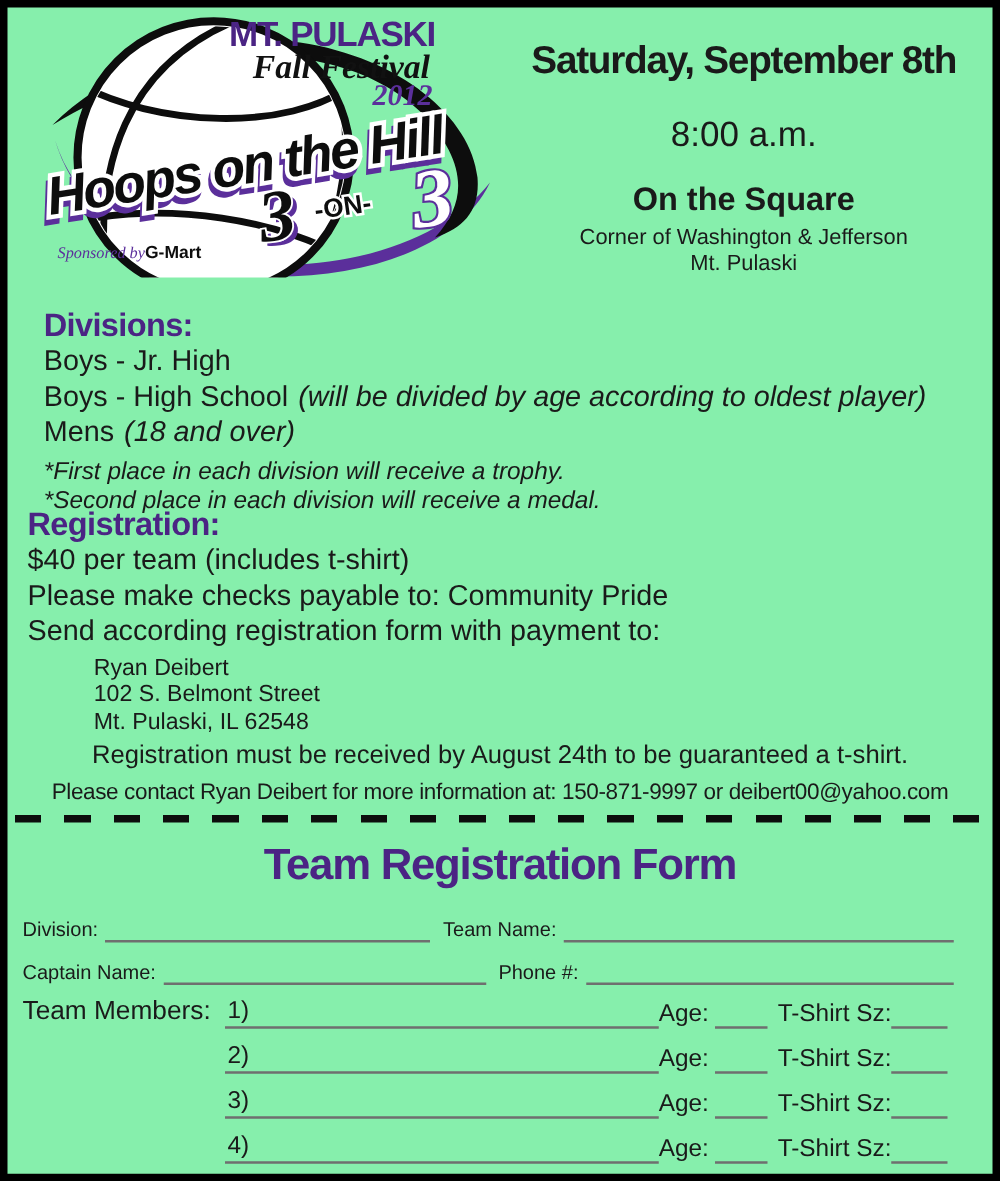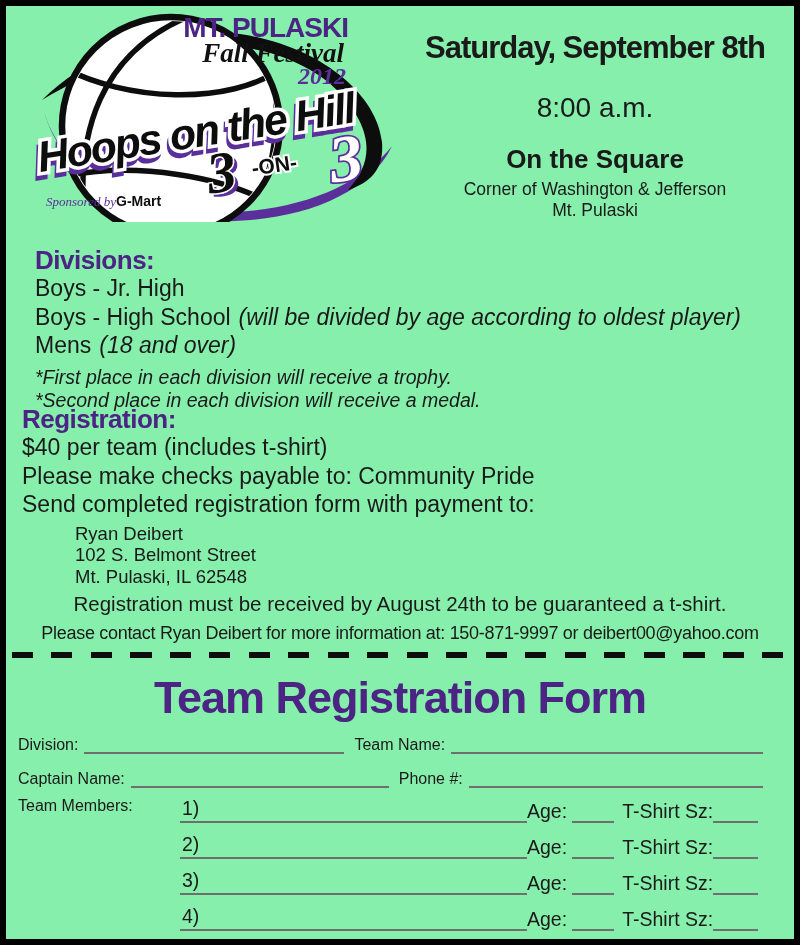--- a/index.html
+++ b/index.html
@@ -39,33 +39,33 @@
   #registration .addr{font-size:18.5px;line-height:21.5px;margin-left:53px;margin-top:4px;}
 
   #deadline{left:0;top:586px;width:100%;text-align:center;font-size:20.5px;}
   #contact{left:0;top:617px;width:100%;text-align:center;font-size:18px;letter-spacing:-0.3px;}
 
   #cutline{left:6px;top:646px;width:784px;height:6px;
     background:repeating-linear-gradient(90deg,#0d0d0d 0 21px,transparent 21px 39.5px);}
 
   
   #form-title{left:0;top:666px;width:100%;text-align:center;
-    font-size:45px;font-weight:bold;letter-spacing:-1px;color:#4B2484;}
+    font-size:35px;font-weight:bold;letter-spacing:-1px;color:#4B2484;}
 
   .frow{display:flex;align-items:flex-end;height:26px;font-size:16px;width:745px;left:12px;}
   .frow .lbl{white-space:nowrap;padding-right:6px;}
   .frow .lbl2{white-space:nowrap;margin-left:10px;padding-right:6px;}
   .wline{border-bottom:2px solid #6f6f6f;height:24px;}
   .fx1{flex:0 0 260px;}
   .fx2{flex:1;}
   .fc1{flex:0 0 258px;}
   #row-division{top:722px;}
   #row-captain{top:756px;}
 
-  #members-label{left:12px;top:791px;font-size:16px;}
+  #members-label{left:12px;top:791px;font-size:21px;}
   .mrow{left:174px;width:578px;display:flex;align-items:flex-end;height:26px;font-size:19.5px;}
   .mrow .numline{flex:0 0 347px;border-bottom:2px solid #6f6f6f;height:24px;}
   .mrow .num{padding-left:2px;}
   .mrow .alabel{margin-left:0;white-space:nowrap;}
   .mrow .aline{flex:0 0 42px;border-bottom:2px solid #6f6f6f;height:24px;margin-left:5px;}
   .mrow .tslabel{margin-left:8px;white-space:nowrap;}
   .mrow .tsline{flex:1;border-bottom:2px solid #6f6f6f;height:24px;}
   #mrow-0{top:791px;}
   #mrow-1{top:827px;}
   #mrow-2{top:863px;}
@@ -138,21 +138,21 @@
     <div class="foots">
       <div class="foot">*First place in each division will receive a trophy.</div>
       <div class="foot">*Second place in each division will receive a medal.</div>
     </div>
   </div>
 
   <div id="registration" class="abs">
     <div class="sec-head">Registration:</div>
     <div class="line">$40 per team (includes t-shirt)</div>
     <div class="line">Please make checks payable to:  Community Pride</div>
-    <div class="line">Send completed registration form with payment to:</div>
+    <div class="line">Send according registration form with payment to:</div>
     <div class="addr">
       <div>Ryan Deibert</div>
       <div>102 S. Belmont Street</div>
       <div>Mt. Pulaski, IL 62548</div>
     </div>
   </div>
 
   <div id="deadline" class="abs">Registration must be received by August 24th to be guaranteed a t-shirt.</div>
   <div id="contact" class="abs">Please contact Ryan Deibert for more information at: 150-871-9997 or  deibert00@yahoo.com</div>
 

